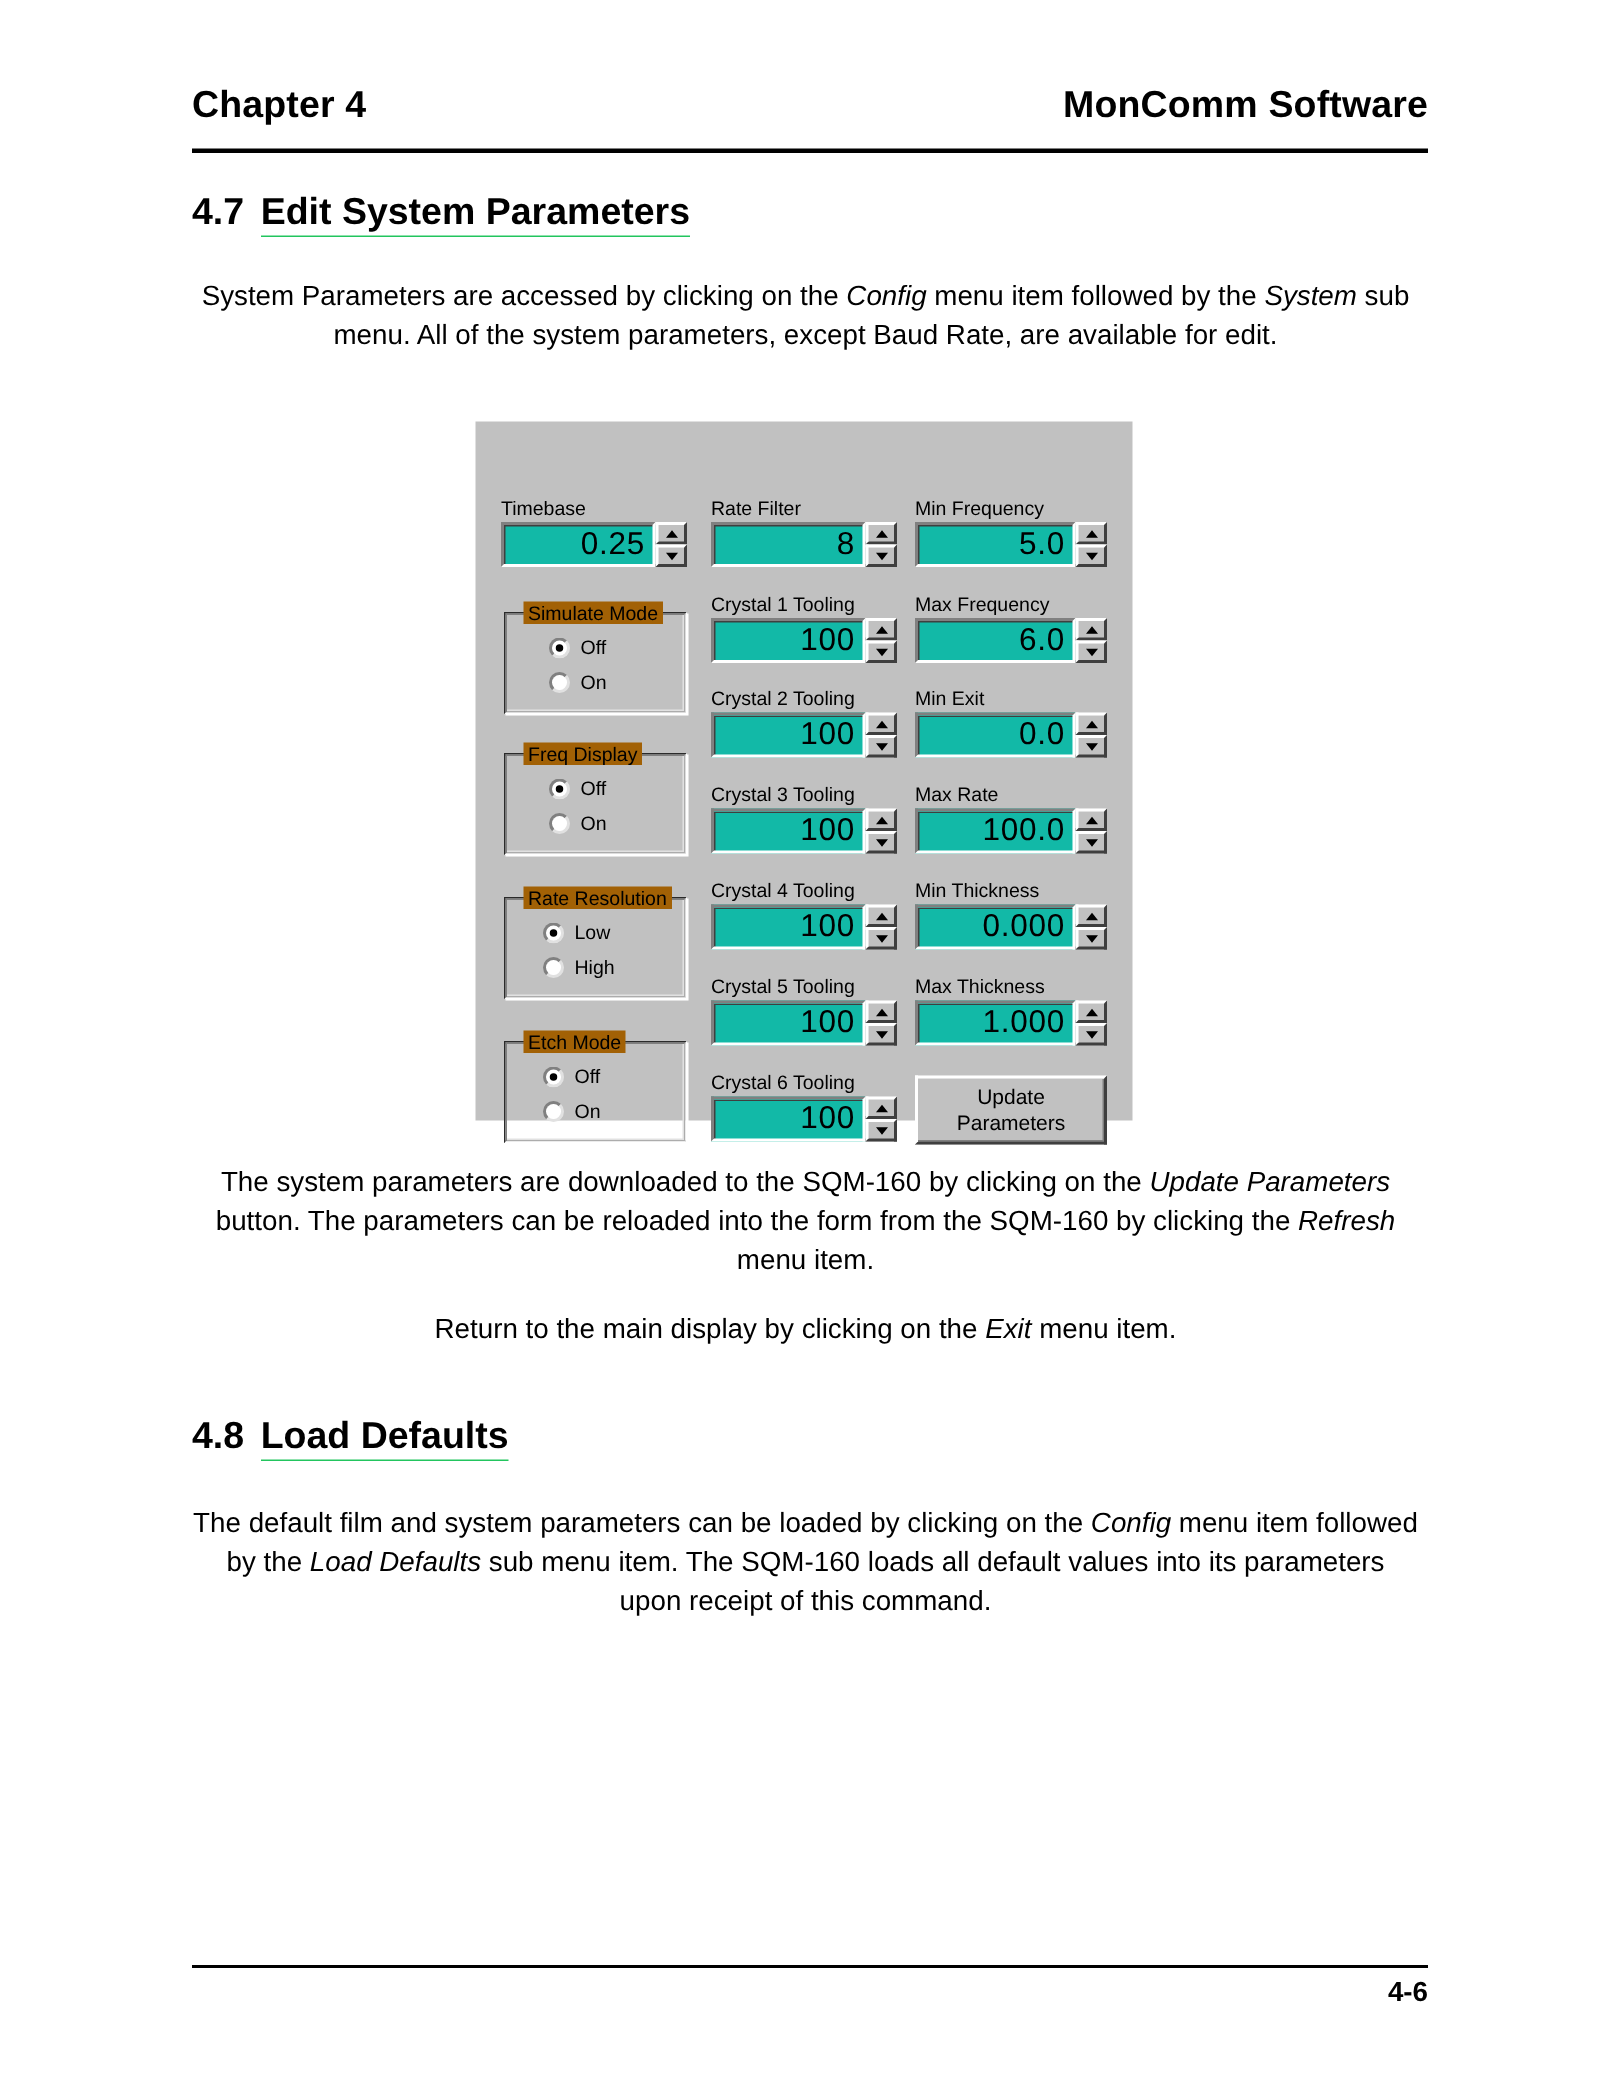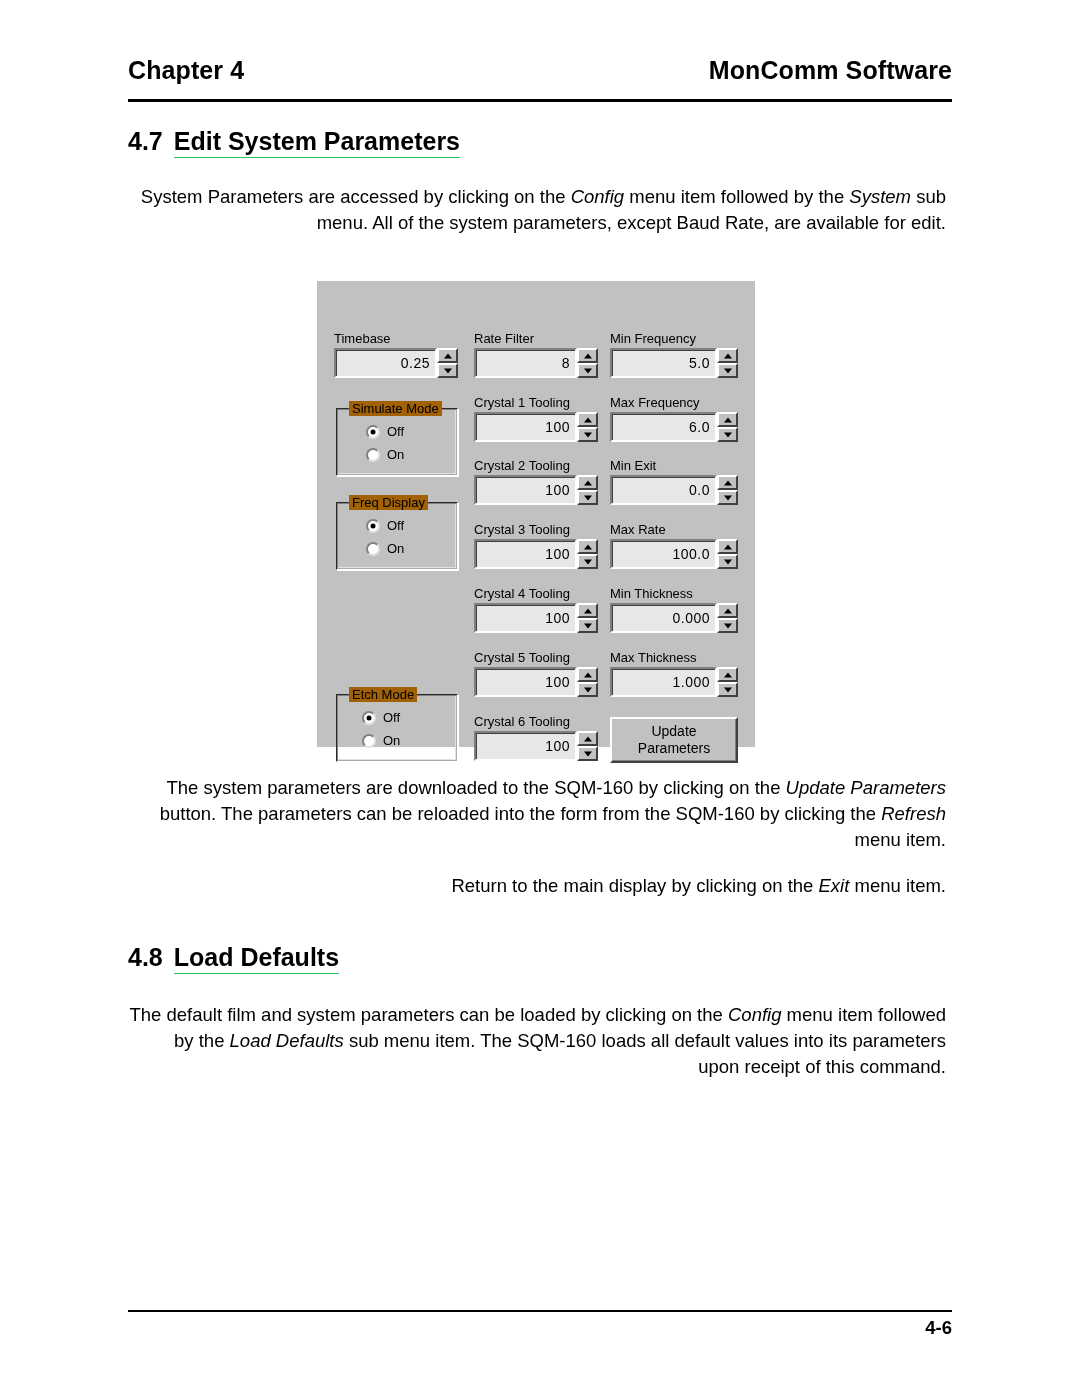--- a/index.html
+++ b/index.html
@@ -67,21 +67,21 @@
   #heading-47 { top: 127px; }
   #heading-48 { top: 943px; }
 
   
   .para {
     position: absolute;
     left: 128px;
     width: 818px;
     font-size: 18.5px;
     line-height: 26px;
-    text-align: right;
+    text-align: center;
   }
   .para i { font-style: italic; }
   #para-1 { top: 184px; }
   #para-2 { top: 775px; }
   #para-3 { top: 873px; }
   #para-4 { top: 1002px; }
 
   
   .footer-rule {
     position: absolute;
@@ -132,32 +132,32 @@
 
   
   .spin {
     position: absolute;
     display: flex;
     height: 30px;
     box-sizing: border-box;
   }
   .spin-box {
     flex: 1 1 auto;
-    background: #e5e5e5;
+    background: #14b8a6;
     border-top: 2px solid #808080;
     border-left: 2px solid #808080;
     border-right: 2px solid #ffffff;
     border-bottom: 2px solid #ffffff;
     box-shadow: inset 1px 1px 0 #404040;
     display: flex;
     align-items: center;
     justify-content: flex-end;
     padding-right: 5px;
     box-sizing: border-box;
-    font-size: 14px;
+    font-size: 21px;
     line-height: 22px;
     letter-spacing: 0.5px;
     color: #000;
     overflow: hidden;
   }
   .spin-btns {
     width: 21px;
     display: flex;
     flex-direction: column;
     box-sizing: border-box;
@@ -303,20 +303,31 @@
         <div class="radio-row" style="left:28px; top:14px;">
           <span class="radio-mark on"></span>
           <span>Off</span>
         </div>
         <div class="radio-row" style="left:28px; top:37px;">
           <span class="radio-mark"></span>
           <span>On</span>
         </div>
       </div>
 
+      <div class="groupbox" style="left:19px; top:277px; width:122px; height:68px;">
+        <div class="gb-title">Rate Resolution</div>
+        <div class="radio-row" style="left:24px; top:14px;">
+          <span class="radio-mark on"></span>
+          <span>Low</span>
+        </div>
+        <div class="radio-row" style="left:24px; top:37px;">
+          <span class="radio-mark"></span>
+          <span>High</span>
+        </div>
+      </div>
 
       <div class="groupbox" style="left:19px; top:373px; width:122px; height:68px;">
         <div class="gb-title">Etch Mode</div>
         <div class="radio-row" style="left:24px; top:14px;">
           <span class="radio-mark on"></span>
           <span>Off</span>
         </div>
         <div class="radio-row" style="left:24px; top:37px;">
           <span class="radio-mark"></span>
           <span>On</span>

